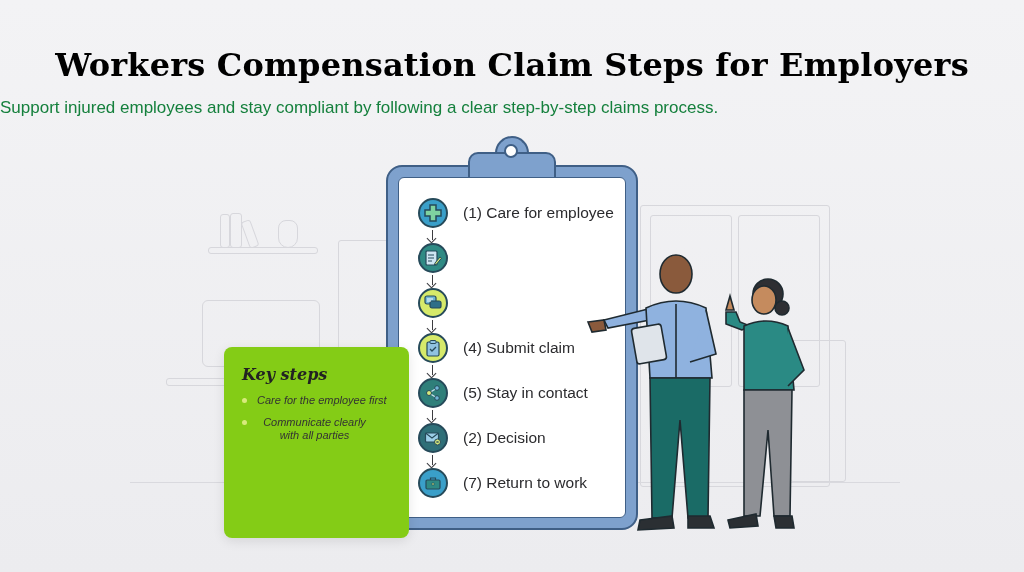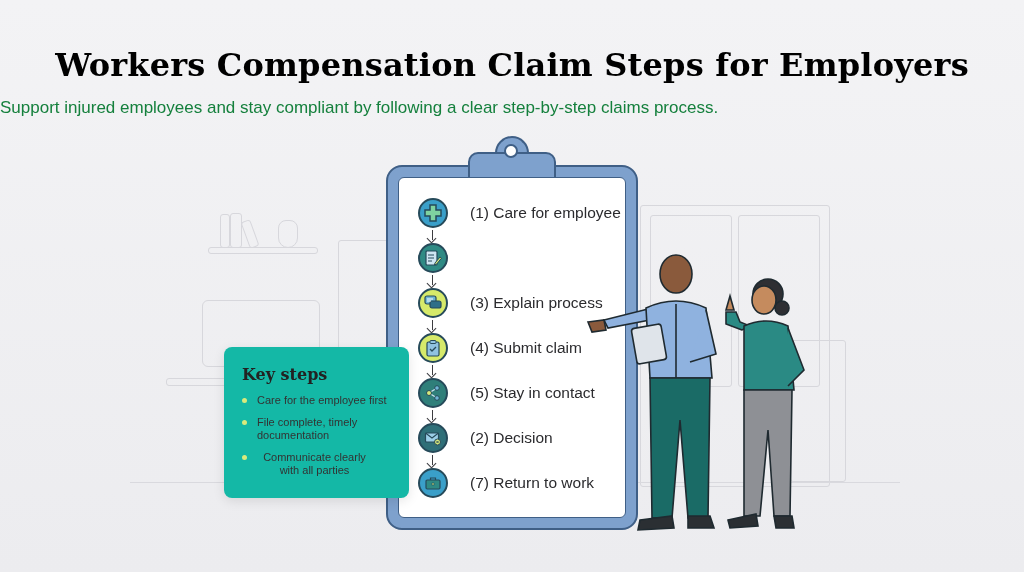--- a/index.html
+++ b/index.html
@@ -18,27 +18,27 @@
   .paper{position:absolute;left:398px;top:177px;width:228px;height:341px;background:#fff;
     border:1.5px solid #3f5f86;border-radius:6px;box-sizing:border-box;}
   .clip{position:absolute;left:468px;top:152px;width:88px;height:38px;background:#7ea1cd;border:2px solid #3f5f86;
     border-radius:10px 10px 4px 4px;box-sizing:border-box;}
   .clip-top{position:absolute;left:495px;top:136px;width:34px;height:30px;background:#7ea1cd;border:2px solid #3f5f86;
     border-radius:17px 17px 0 0;border-bottom:none;box-sizing:border-box;}
   .clip-hole{position:absolute;left:504px;top:144px;width:14px;height:14px;border-radius:50%;background:#fff;border:2px solid #3f5f86;box-sizing:border-box;}
   .step{position:absolute;left:418px;display:flex;align-items:center;height:34px;}
   .step-icon{width:30px;height:30px;border-radius:50%;border:2px solid #264a5a;box-sizing:border-box;
     display:flex;align-items:center;justify-content:center;}
-  .step-label{margin-left:22px;font-size:15.5px;color:#2b2b2e;white-space:nowrap;}
+  .step-label{margin-left:15px;font-size:15.5px;color:#2b2b2e;white-space:nowrap;}
   .arrow{position:absolute;left:432px;width:0;height:10px;border-left:1.5px solid #3c3c40;}
   .arrow::after{content:"";position:absolute;left:-5px;bottom:-2px;width:6px;height:6px;
     border-right:1.5px solid #3c3c40;border-bottom:1.5px solid #3c3c40;transform:rotate(45deg);}
   
-  .card{position:absolute;left:224px;top:347px;width:185px;height:151px;background:#14b8a6;border-radius:8px;
-    box-shadow:0 3px 12px rgba(0,0,0,0.10);box-sizing:border-box;padding:18px 16px 0 18px;}
+  .card{position:absolute;left:224px;top:347px;width:185px;height:191px;background:#84cc16;border-radius:8px;
+    box-shadow:0 3px 12px rgba(0,0,0,0.10);box-sizing:border-box;padding:18px 16px 0 18px;font-style:italic;}
   .card-title{font-family:"DejaVu Serif",serif;font-weight:bold;font-size:16px;color:#222;margin-bottom:10px;}
   .card-item{display:flex;font-size:11px;line-height:13px;color:#333;margin-bottom:9px;}
   .bullet{width:5px;height:5px;border-radius:50%;background:#d8ea7c;margin:4px 10px 0 0;flex:none;}
   .people{position:absolute;left:580px;top:250px;}
 </style>
 </head>
 <body>
 
 <div>
   <div class="bg-line" style="left:208px;top:247px;width:108px;height:5px;"></div>
@@ -89,21 +89,20 @@
 <div class="arrow" style="top:275px;"></div>
 
 <div class="step" style="top:286px;">
   <div class="step-icon" style="background:#d6ea6a;">
     <svg width="18" height="18" viewBox="0 0 18 18">
         <rect x="1" y="2" width="11" height="8" rx="2" fill="#6fb6d6" stroke="#264a5a" stroke-width="1.2"></rect>
         <rect x="6" y="7" width="11" height="7" rx="2" fill="#2f6f88" stroke="#264a5a" stroke-width="1.2"></rect>
         <path d="M3 5h6M3 7h4" stroke="#fff" stroke-width="1"></path>
       </svg>
   </div>
-  <span class="step-label">(3) Explain process</span>
 </div>
 <div class="arrow" style="top:320px;"></div>
 
 <div class="step" style="top:331px;">
   <div class="step-icon" style="background:#d6ea6a;">
     <svg width="18" height="18" viewBox="0 0 18 18">
         <rect x="3" y="3" width="12" height="14" rx="1.5" fill="#8fc2e0" stroke="#264a5a" stroke-width="1.2"></rect>
         <rect x="6" y="1.5" width="6" height="3" rx="1" fill="#8fc2e0" stroke="#264a5a" stroke-width="1"></rect>
         <path d="M6 10l2 2 4-4" fill="none" stroke="#264a5a" stroke-width="1.3"></path>
       </svg>
@@ -148,24 +147,20 @@
   </div>
   <span class="step-label">(7) Return to work</span>
 </div>
 
 <div class="card">
   <div class="card-title">Key steps</div>
   <div class="card-item">
     <span class="bullet"></span>
     <span>Care for the employee first</span>
   </div>
-  <div class="card-item" style="width:120px;">
-    <span class="bullet"></span>
-    <span>File complete, timely documentation</span>
-  </div>
   <div class="card-item" style="width:130px;text-align:center;">
     <span class="bullet"></span>
     <span>Communicate clearly with all parties</span>
   </div>
 </div>
 
 <svg class="people" width="240" height="285" viewBox="0 0 240 285">
   <g stroke="#1f2a30" stroke-width="1.6">
 
     <path d="M70 70 L28 78 L24 70 L72 58 Z" fill="#8fb2df"></path>

